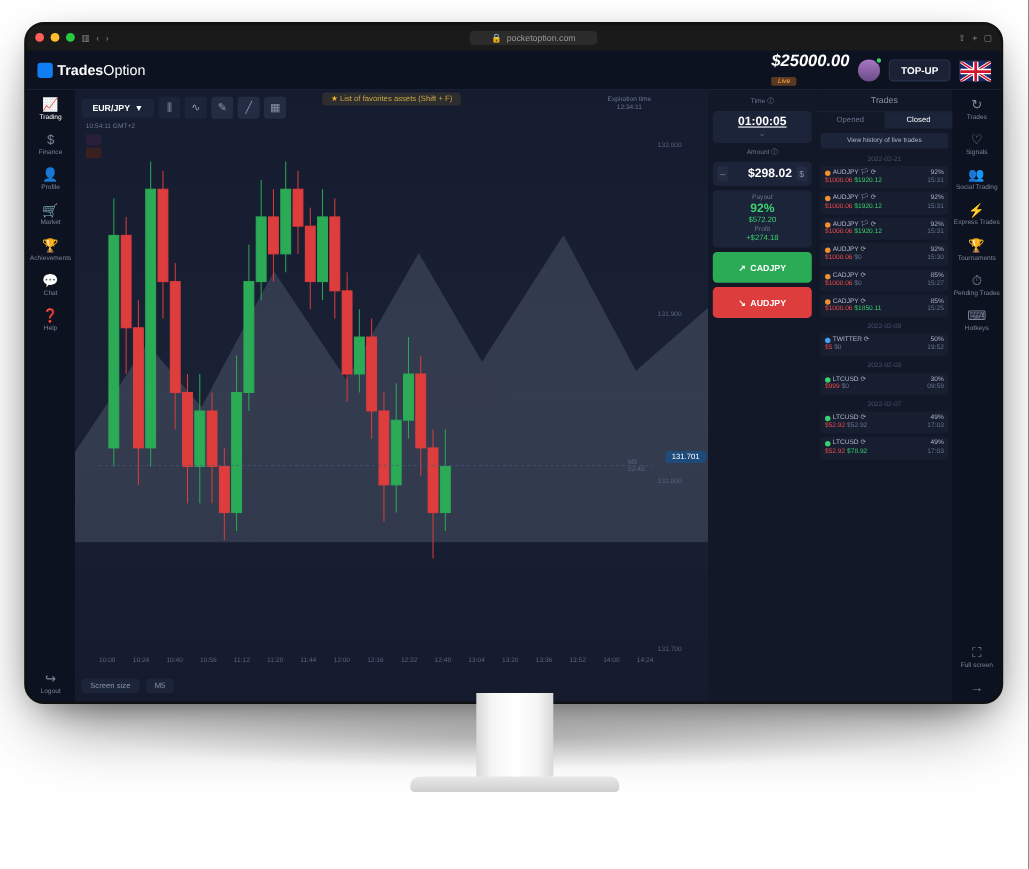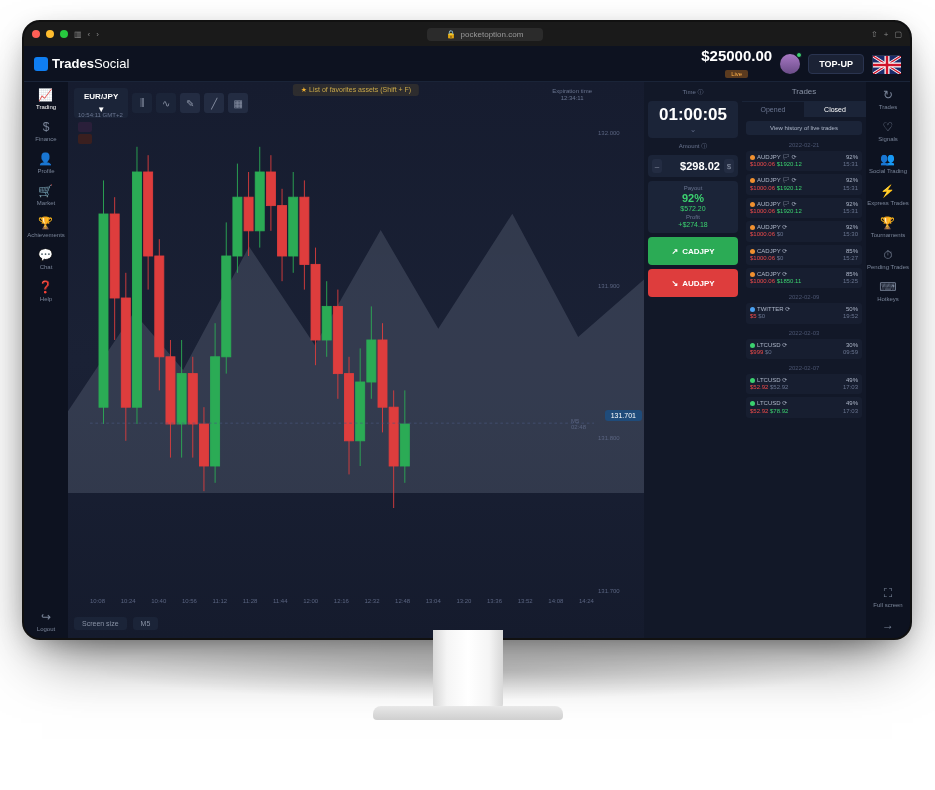--- a/index.html
+++ b/index.html
@@ -18,21 +18,21 @@
 .addr { margin:0 auto; background:#2b2b2b; border-radius:4px; padding:2px 20px; color:#999; display:flex; align-items:center; gap:4px; }
 .br-icons { display:flex; gap:6px; color:#888; }
 
 
 .app-header { height:36px; background:#0d1220; border-bottom:1px solid #1a2438; display:flex; align-items:center; padding:0 10px; gap:8px; }
 .logo { display:flex; align-items:center; gap:4px; }
 .logo-mark { width:14px; height:14px; background:#0f7ef2; border-radius:3px; }
 .logo-text { color:#fff; font-size:13px; font-weight:500; }
 .logo-text b { font-weight:700; }
 .h-spacer { flex:1; }
-.balance-box { text-align:center; line-height:1; }
+.balance-box { text-align:left; line-height:1;font-style:italic; }
 .balance { color:#fff; font-size:15px; font-weight:600; }
 .balance-badge { background:#5b3b1f; color:#ffb04a; font-size:6px; padding:1px 6px; border-radius:2px; display:inline-block; }
 .avatar { width:20px; height:20px; border-radius:50%; background:linear-gradient(#a878c4,#6a4c88); position:relative; }
 .avatar-dot { position:absolute; top:-2px; right:-2px; width:6px; height:6px; border-radius:50%; background:#3bd16f; border:1px solid #0d1220; }
 .topup { background:#1b2235; color:#fff; border:1px solid #2a3450; border-radius:4px; padding:4px 10px; font-size:9px; font-weight:700; cursor:pointer; }
 .flag { width:28px; height:18px; background:linear-gradient(#1b2b6a,#1b2b6a); position:relative; border:1px solid #2a3450; }
 
 
 .app-body { display:flex; height:calc(100% - 60px); }
 .rail-l, .rail-r { width:44px; background:#0d1220; display:flex; flex-direction:column; align-items:center; gap:10px; padding:6px 0; font-size:6px; color:#7a8599; }
@@ -40,21 +40,21 @@
 .rail-item.active { color:#fff; }
 .rail-ico { width:16px; height:14px; display:flex; align-items:center; justify-content:center; font-size:12px; }
 .rail-spacer { flex:1; }
 
 .chart-area { flex:1; position:relative; background:linear-gradient(180deg,#161c2f 0%,#1a2135 50%,#151b2d 100%); overflow:hidden; }
 .mountain-bg { position:absolute; inset:0; opacity:.18; }
 .tip { position:absolute; top:2px; left:50%; transform:translateX(-50%); font-size:7px; color:#c9a84a; background:rgba(180,140,40,.15); padding:2px 8px; border-radius:3px; }
 .tip-star { color:#f0b030; }
 
 .chart-toolbar { position:absolute; top:6px; left:6px; display:flex; gap:4px; align-items:center; }
-.pair-btn { background:#1b2438; color:#fff; font-size:8px; font-weight:700; padding:4px 10px; border-radius:3px; display:flex; align-items:center; gap:4px; cursor:pointer;flex-direction:column; }
+.pair-btn { background:#1b2438; color:#fff; font-size:8px; font-weight:700; padding:4px 10px; border-radius:3px; display:flex; align-items:center; gap:4px; cursor:pointer; }
 .tb-btn { width:20px; height:20px; background:#1b2438; border-radius:3px; display:flex; align-items:center; justify-content:center; color:#8a93a6; font-size:10px; cursor:pointer; }
 .tb-btn.light { background:#232c42; }
 
 .tz { position:absolute; top:30px; left:10px; font-size:6px; color:#6a7590; }
 .mini-flags { position:absolute; top:40px; left:10px; display:flex; flex-direction:column; gap:2px; }
 .mf { width:14px; height:10px; border-radius:2px; }
 
 .exp-box { position:absolute; top:6px; right:52px; font-size:6px; color:#6a7590; text-align:center; line-height:1.2; }
 
 
@@ -64,21 +64,21 @@
 .price-tag { position:absolute; right:2px; top:59%; background:#1f4b7a; color:#fff; font-size:7px; padding:2px 6px; border-radius:3px; }
 .m5 { position:absolute; right:58px; top:60.5%; font-size:6px; color:#5a6480; }
 
 .bottom-bar { position:absolute; left:6px; bottom:8px; display:flex; gap:6px; align-items:center; }
 .chip { background:#1b2438; color:#8a93a6; font-size:7px; padding:3px 8px; border-radius:3px; cursor:pointer; }
 
 
 .trade-panel { width:98px; background:#121828; display:flex; flex-direction:column; padding:6px 4px; gap:4px; font-size:7px; color:#8a93a6; }
 .tp-label { font-size:6px; text-align:center; color:#6a7590; }
 .tp-box { background:#1b2438; border-radius:4px; padding:4px; text-align:center; }
-.tp-time { color:#fff; font-size:17px; font-weight:600; }
+.tp-time { color:#fff; font-size:11px; font-weight:600;text-decoration:underline; }
 .tp-chev { color:#5a6480; font-size:8px; }
 .tp-amt { display:flex; align-items:center; justify-content:center; gap:4px; }
 .tp-amt-val { color:#fff; font-size:11px; font-weight:600;margin-left:14px; }
 .tp-mini { width:14px; height:14px; background:#232c42; border-radius:3px; display:flex; align-items:center; justify-content:center; font-size:8px; cursor:pointer; }
 .payout { background:#1b2438; border-radius:4px; padding:4px; text-align:center; line-height:1.2; }
 .payout .pct { color:#3bd16f; font-size:11px; font-weight:700; }
 .payout .pv { color:#3bd16f; font-size:7px; }
 .payout .pl { font-size:6px; color:#6a7590; }
 .trade-btn { height:28px; border-radius:4px; display:flex; align-items:center; justify-content:center; gap:4px; font-size:8px; font-weight:700; color:#fff; cursor:pointer; }
 .trade-btn.up { background:#2bab55; }
@@ -126,21 +126,21 @@
     <div class="br-icons">
       <span>⇧</span>
       <span>+</span>
       <span>▢</span>
     </div>
   </div>
 
   <div class="app-header">
     <div class="logo">
       <div class="logo-mark"></div>
-      <div class="logo-text"><b>Trades</b><span>Social</span></div>
+      <div class="logo-text"><b>Trades</b><span>Option</span></div>
     </div>
     <div class="h-spacer"></div>
     <div class="balance-box">
       <div class="balance">$25000.00</div>
       <span class="balance-badge">Live</span>
     </div>
     <div class="avatar">
         <div class="avatar-dot"></div>
       </div>
     <button class="topup">TOP-UP</button>

